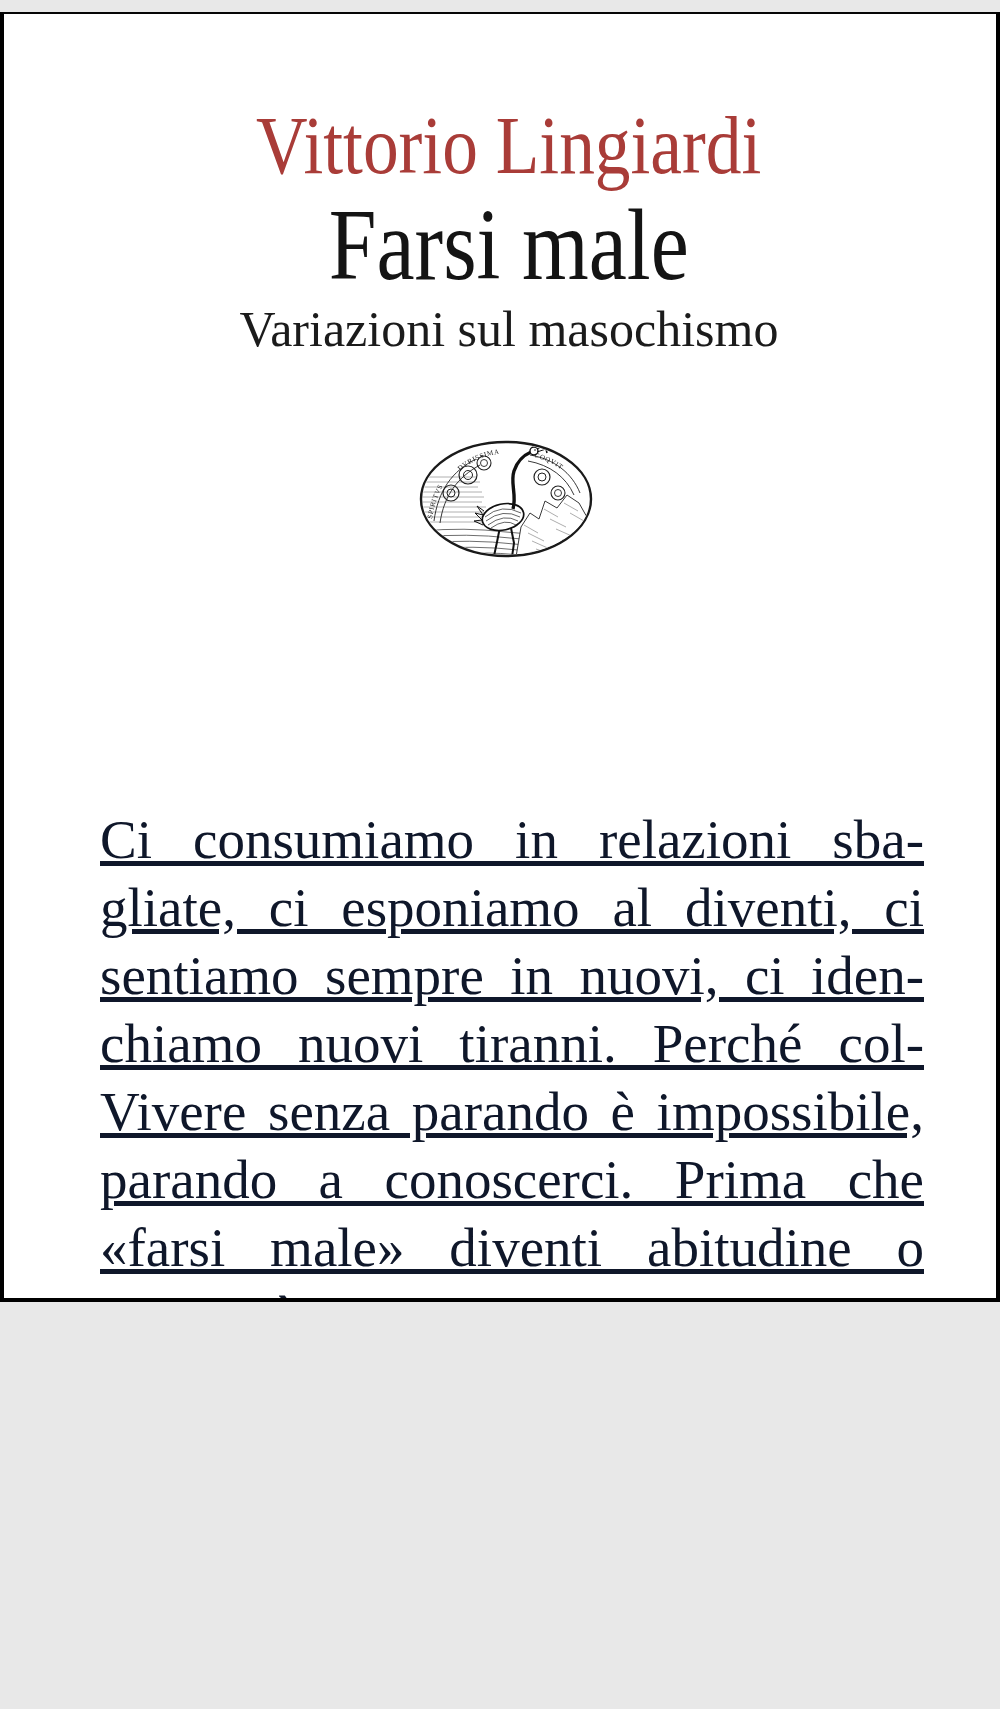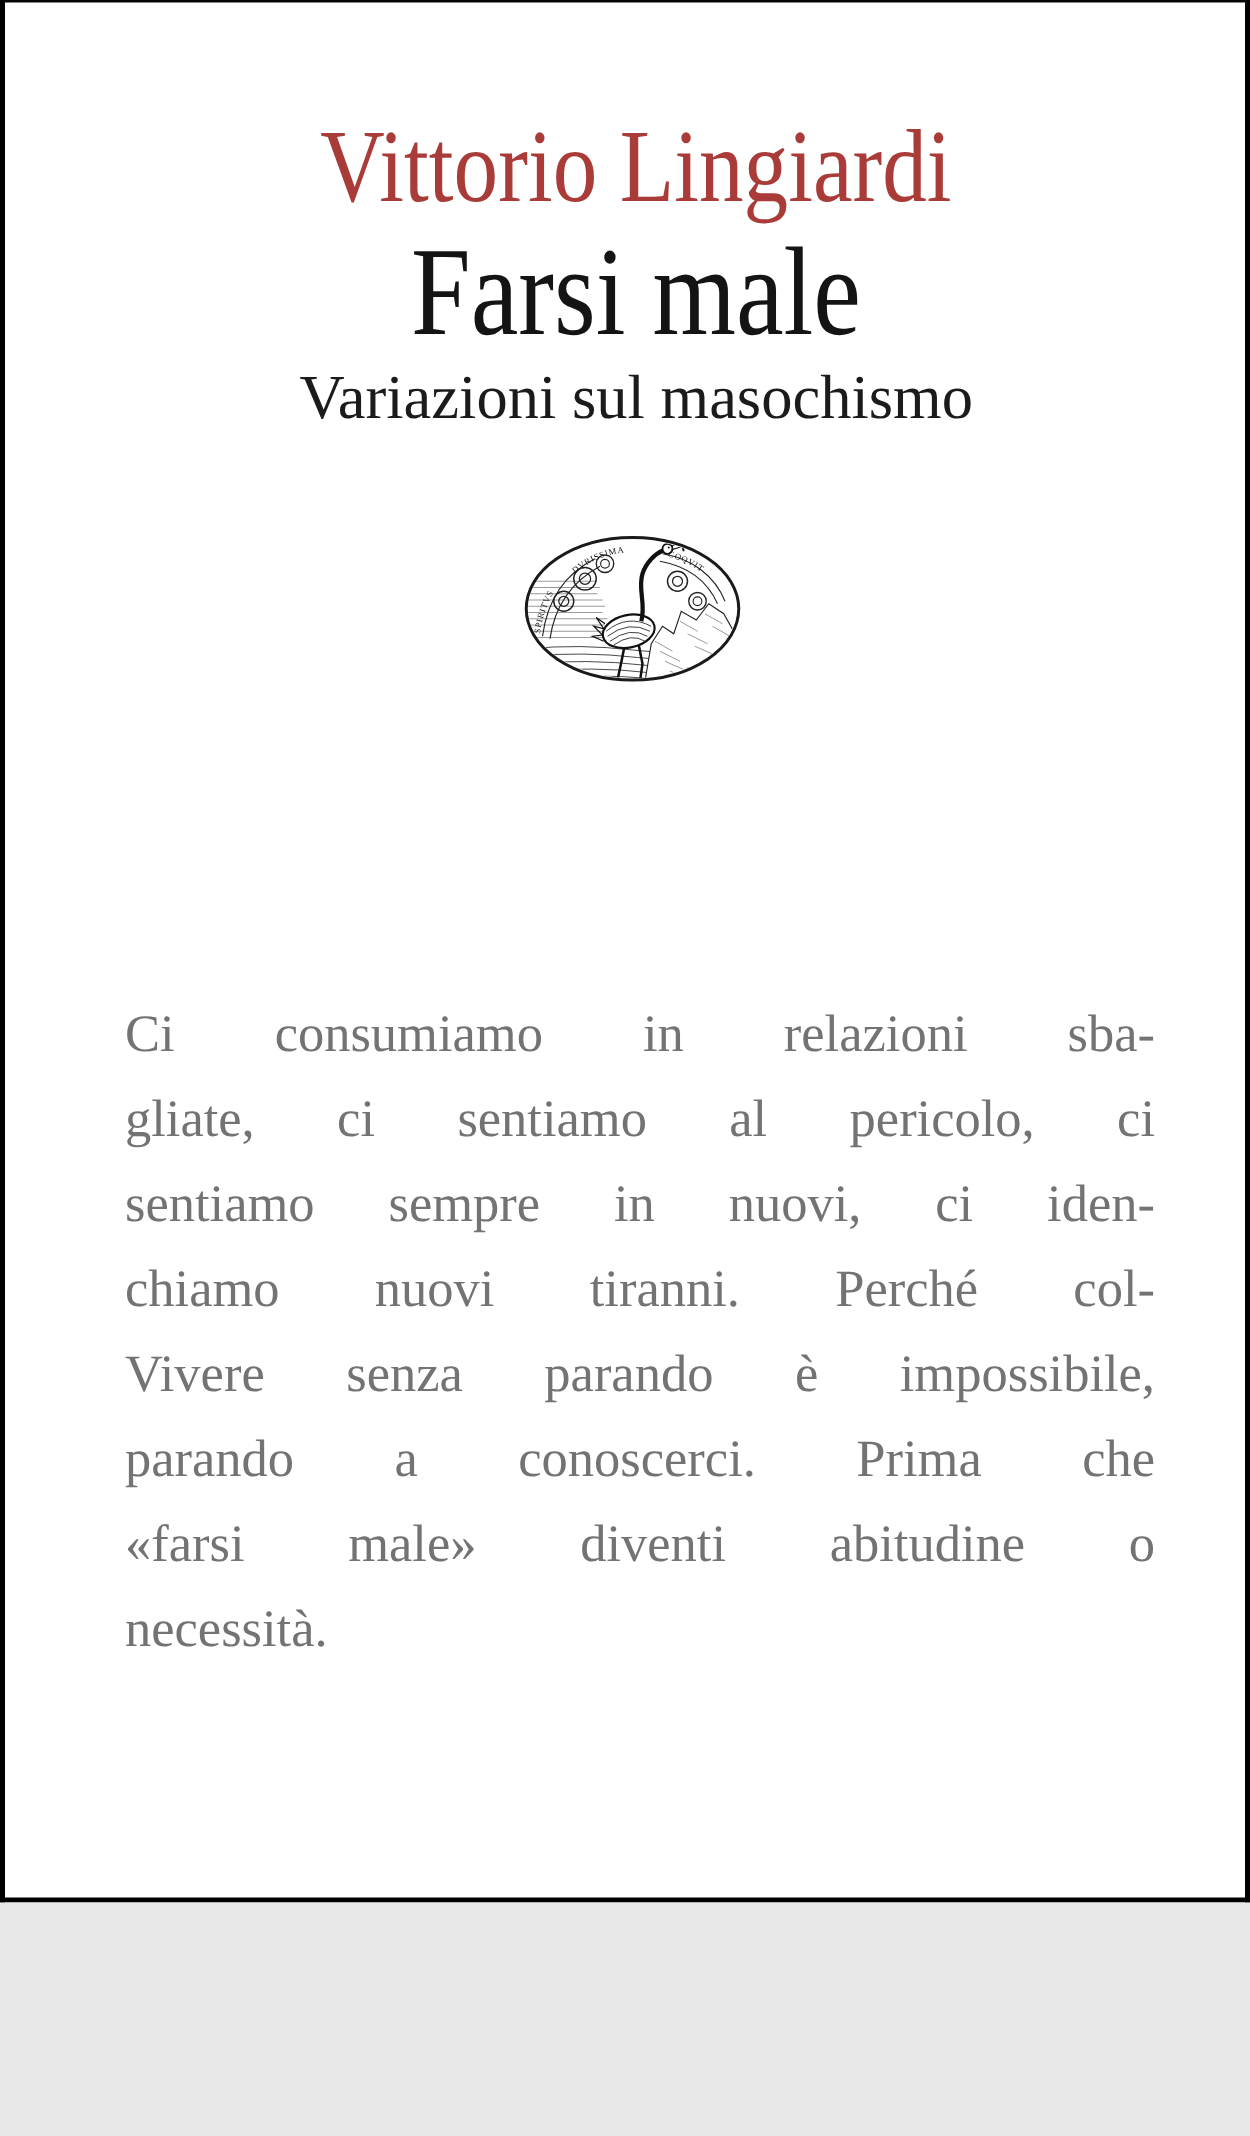--- a/index.html
+++ b/index.html
@@ -1,17 +1,17 @@
 <!DOCTYPE html>
 <html><head>
 <meta charset="utf-8">
 <style>
   html,body { margin:0; padding:0; background:#e8e8e8; }
   .page {
-    position:relative; width:1000px; height:1522px; margin:0 auto;
+    position:relative; width:1000px; height:1290px; margin:12px auto;
     background:#ffffff; box-sizing:border-box;
     border-left:4px solid #000; border-right:4px solid #000;
     border-top:2px solid #050505; border-bottom:4px solid #000;
     font-family:"Liberation Serif", serif; overflow:hidden;
   }
   .author {
     position:absolute; left:5px; top:90px; width:1000px;
     text-align:center; font-size:83px; line-height:83px;
     color:#a93c38; white-space:nowrap;
   }
@@ -25,21 +25,21 @@
   .subtitle {
     position:absolute; left:5px; top:290px; width:1000px;
     text-align:center; font-size:50px; line-height:50px;
     color:#1b1b1b; white-space:nowrap;
   }
   .emblem {
     position:absolute; left:414px; top:425px; width:176px; height:120px;
   }
   .blurb {
     position:absolute; left:96px; top:792px; width:824px;
-    font-size:42px; line-height:68px; color:#737373;
+    font-size:55px; line-height:68px; color:#0f172a;text-decoration:underline;
   }
   .blurb-line { text-align:justify; text-align-last:justify; height:68px; }
   .blurb-line.last { text-align-last:left; }
 </style>
 </head>
 <body>
 
 <div class="page">
 
   <div class="author">
@@ -152,21 +152,21 @@
       <g font-family="Liberation Serif, serif" font-size="7" fill="#161616" letter-spacing="0.6">
         <text><textPath href="#mottoL">SPIRITVS</textPath></text>
         <text><textPath href="#mottoT">DVRISSIMA</textPath></text>
         <text><textPath href="#mottoR">COQVIT</textPath></text>
       </g>
     </g>
   </svg>
 
   <div class="blurb">
     <div class="blurb-line">Ci consumiamo in relazioni sba-</div>
-    <div class="blurb-line">gliate, ci sentiamo al pericolo, ci</div>
+    <div class="blurb-line">gliate, ci esponiamo al diventi, ci</div>
     <div class="blurb-line">sentiamo sempre in nuovi, ci iden-</div>
     <div class="blurb-line">chiamo nuovi tiranni. Perché col-</div>
     <div class="blurb-line">Vivere senza parando è impossibile,</div>
     <div class="blurb-line">parando a conoscerci. Prima che</div>
     <div class="blurb-line">«farsi male» diventi abitudine o</div>
     <div class="blurb-line last">necessità.</div>
   </div>
 
 </div>
 

